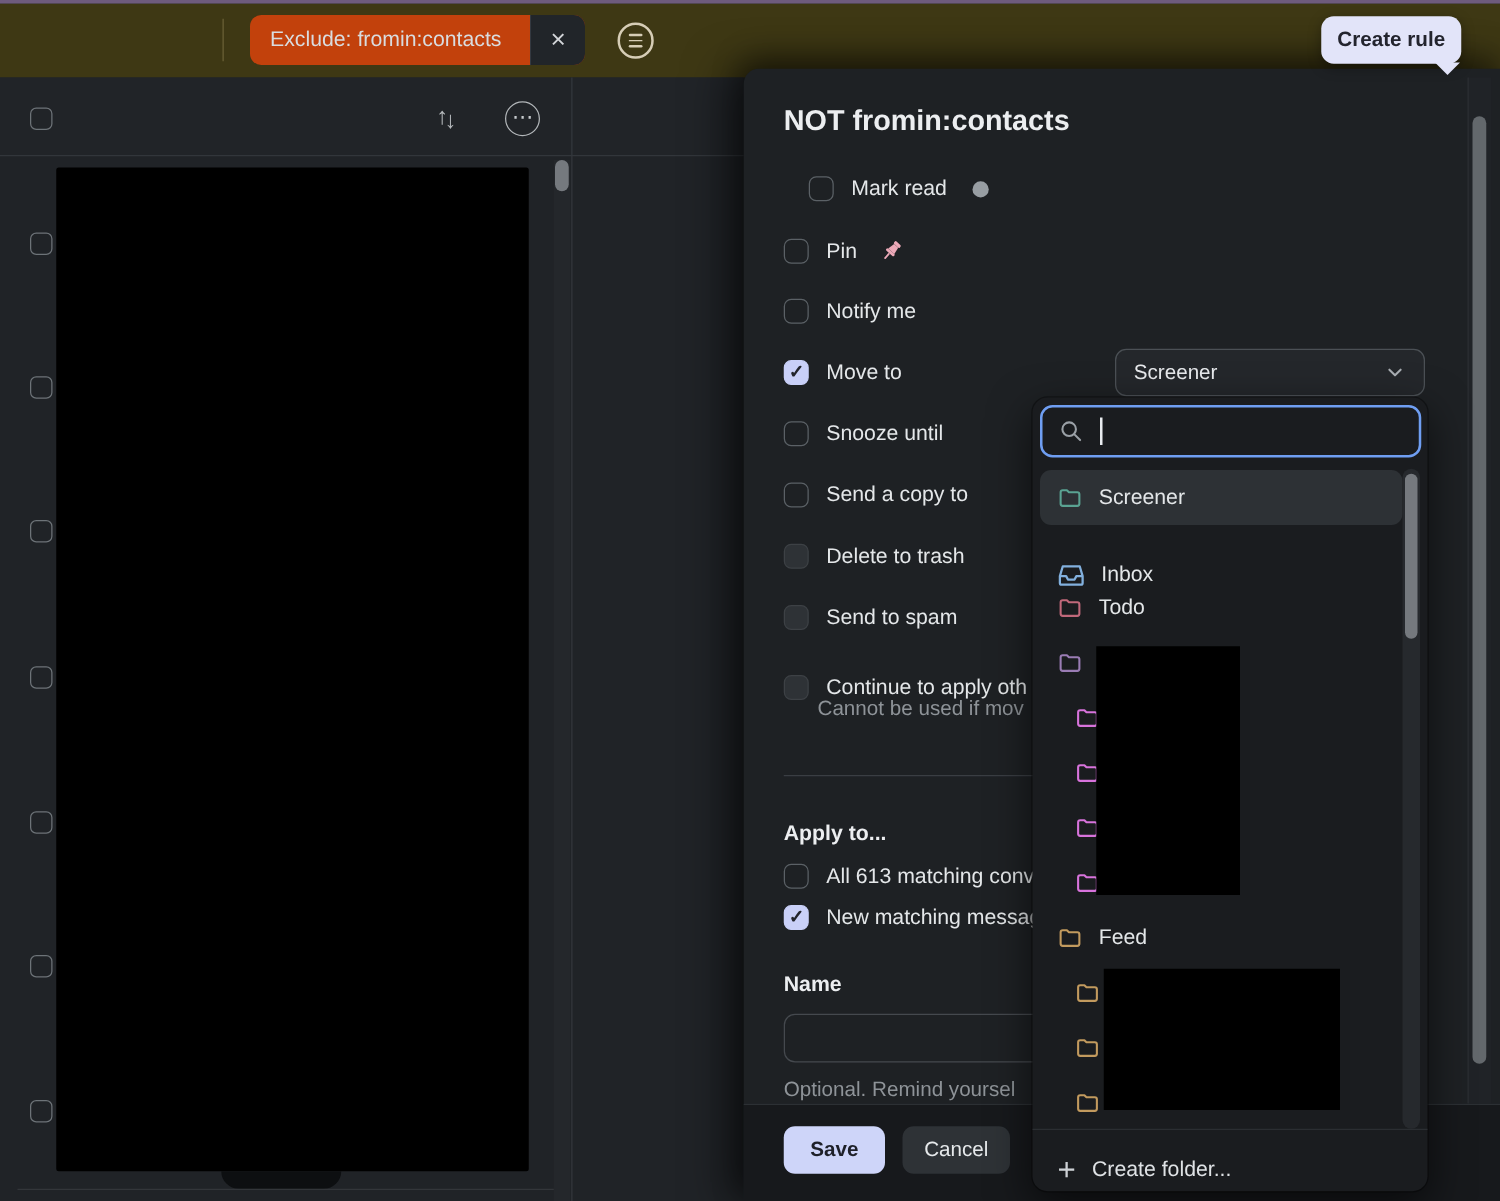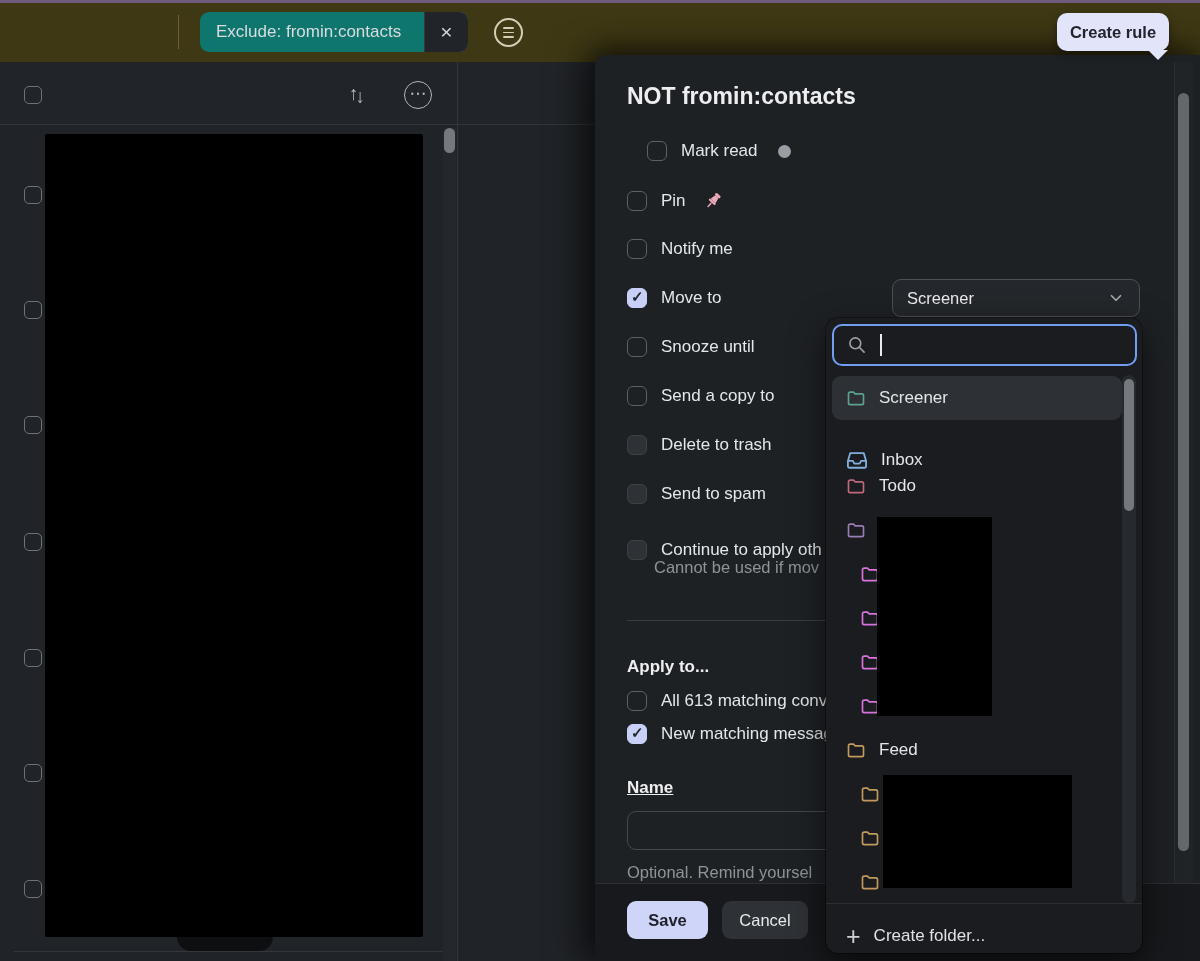--- a/index.html
+++ b/index.html
@@ -6,21 +6,21 @@
   *{box-sizing:border-box;font-family:"Liberation Sans", sans-serif;}
   .screen{position:relative;width:1200px;height:961px;overflow:hidden;background:#202327;}
   .abs{position:absolute;}
 
   
   .topline{left:0;top:0;width:1200px;height:3px;background:#6e5b7d;}
   .topbar{left:0;top:3px;width:1200px;height:59px;background:#3e3814;}
   .btn-olive{display:flex;align-items:center;gap:10px;background:#55492a;border-radius:9px;
              color:#f0efe9;font-size:17px;padding:0 18px;height:42px;cursor:pointer;}
   .vsep{width:1px;height:34px;background:#6b6036;}
-  .pill{display:flex;align-items:center;background:#0f766e;border-radius:9px;height:40px;color:#d9dcdf;font-size:17px;}
+  .pill{display:flex;align-items:center;background:#c2410c;border-radius:9px;height:40px;color:#d9dcdf;font-size:17px;}
   .pill-x{width:44px;height:40px;display:flex;align-items:center;justify-content:center;
           border-left:1px solid #343940;color:#d3d6d9;font-size:21px;cursor:pointer;}
   .circle-icon{width:29px;height:29px;border-radius:50%;border:2px solid #d6cdb6;
                display:flex;flex-direction:column;align-items:center;justify-content:center;gap:2.5px;cursor:pointer;}
   .circle-icon i{display:block;width:11px;height:1.8px;background:#d6cdb6;border-radius:1px;}
   .tooltip{background:#e2e4f9;border-radius:10px;display:flex;align-items:center;justify-content:center;
            color:#23242e;font-size:16.5px;font-weight:700;cursor:pointer;box-shadow:0 3px 10px rgba(0,0,0,.35);}
   .tooltip-arrow{width:0;height:0;border-left:10px solid transparent;border-right:10px solid transparent;
                  border-top:10px solid #e2e4f9;}
 
@@ -179,21 +179,21 @@
   <div class="abs sechead" style="left:627px;top:657px;z-index:6;">Apply to...</div>
   <div class="abs actrow" style="left:627px;top:691px;z-index:6;">
     <span class="cb"></span>
     <span class="rowlab">All 613 matching conv</span>
   </div>
   <div class="abs actrow" style="left:627px;top:724px;z-index:6;">
     <span class="cb checked"></span>
     <span class="rowlab">New matching messag</span>
   </div>
 
-  <div class="abs sechead" style="left:627px;top:778px;z-index:6;text-decoration:underline;">Name</div>
+  <div class="abs sechead" style="left:627px;top:778px;z-index:6;">Name</div>
   <input class="abs input-box" style="left: 627px; top: 811px; width: 513px; height: 39px; z-index: 6; color: rgb(230, 233, 235); font-size: 16px; padding: 0px 12px;" value="">
   <div class="abs muted" style="left:627px;top:863px;z-index:6;">Optional. Remind yoursel</div>
 
   <div class="abs" style="left:1174px;top:62px;width:19px;height:821px;background:#202327;border-left:1px solid #2b2f33;z-index:6;"></div>
   <div class="abs" style="left:1178px;top:93px;width:11px;height:758px;background:#63686c;border-radius:6px;z-index:6;"></div>
 
   <div class="abs modal-footer" style="z-index:7;"></div>
   <div class="abs btn-save" style="left:627px;top:901px;width:81px;height:38px;z-index:8;">
     <span>Save</span>
   </div>

